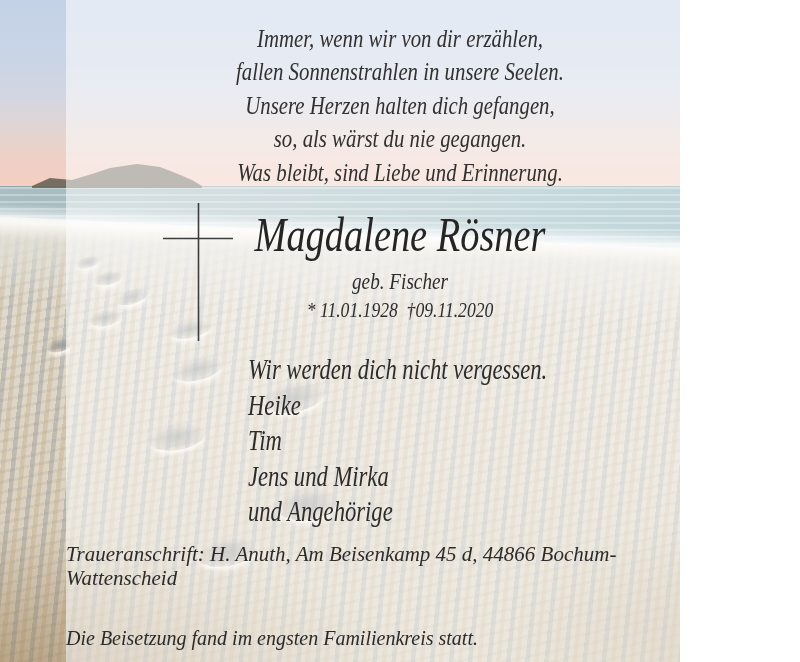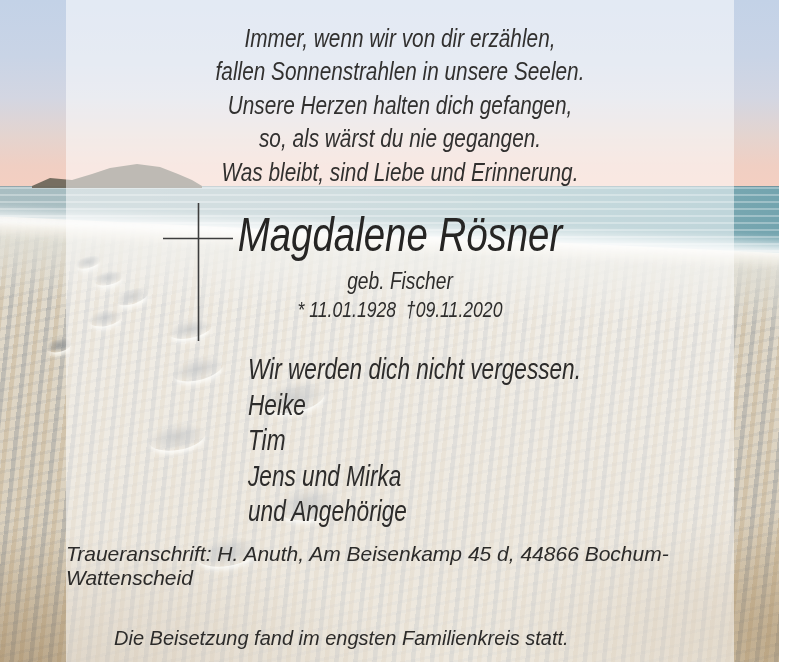--- a/index.html
+++ b/index.html
@@ -1,21 +1,21 @@
 <!DOCTYPE html>
 <html><head>
 <meta charset="utf-8">
 <style>
   * { margin:0; padding:0; box-sizing:border-box; }
   html,body { background:#ffffff; }
   body { width:800px; height:662px; overflow:hidden; }
 
   .scene {
-    position:relative; width:779px; height:662px; overflow:hidden;
-    font-family:Liberation Sans, sans-serif;
+    position:relative; width:680px; height:662px; overflow:hidden;
+    font-family:Liberation Serif, serif;
     font-style:italic;
   }
 
   
   .sky {
     position:absolute; left:0; top:0; width:800px; height:188px;
     background:linear-gradient(180deg,
       #c3d2e7 0%, #c9d4e6 30%, #d3d6e2 52%,
       #e4d4cf 72%, #f0cfc3 88%, #f4cfc1 100%);
   }
@@ -72,21 +72,21 @@
 
   .poem   { top:22px;  font-size:26px; line-height:33.4px; color:#31302f; }
   .name   { top:210px; font-size:48px; line-height:50px; color:#262524; }
   .maiden { top:268px; font-size:24px; line-height:26px; }
   .dates  { top:298px; font-size:22px; line-height:24px; white-space:pre; }
 
   .family { left:248px; top:352px; font-size:29px; line-height:35.5px;
             transform:scaleX(0.78); transform-origin:left top; color:#2d2c2b; }
 
   .address { left:66px; top:542px; font-size:21px; line-height:24px; color:#2c2b2a; }
-  .funeral { left:66px; top:626px; font-size:20px; line-height:24px; color:#2c2b2a;padding-left:48px; }
+  .funeral { left:66px; top:626px; font-size:20px; line-height:24px; color:#2c2b2a; }
 
   .cross { position:absolute; left:163px; top:203px; }
 </style>
 </head>
 <body>
 
 <div class="scene">
 
   <div class="sky"></div>
   <div class="sand"></div>

